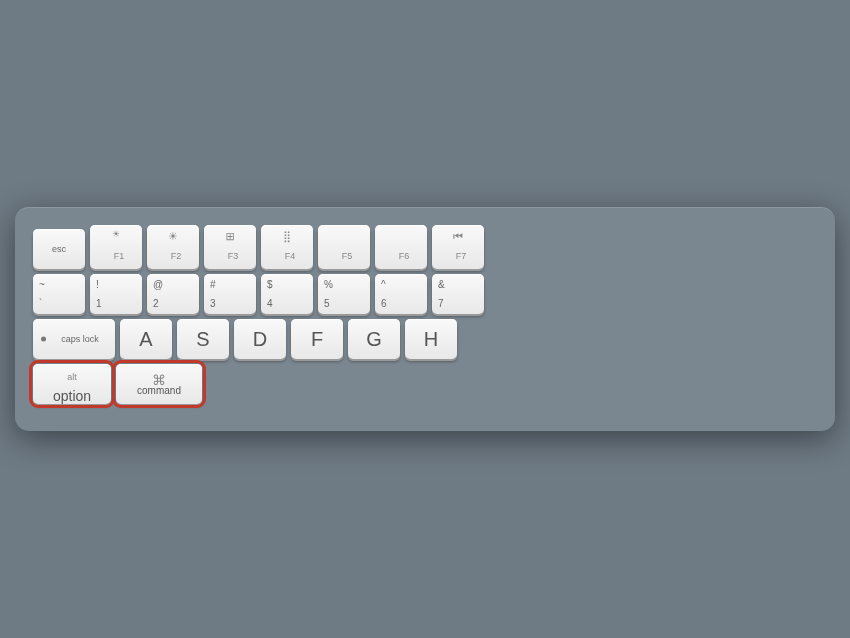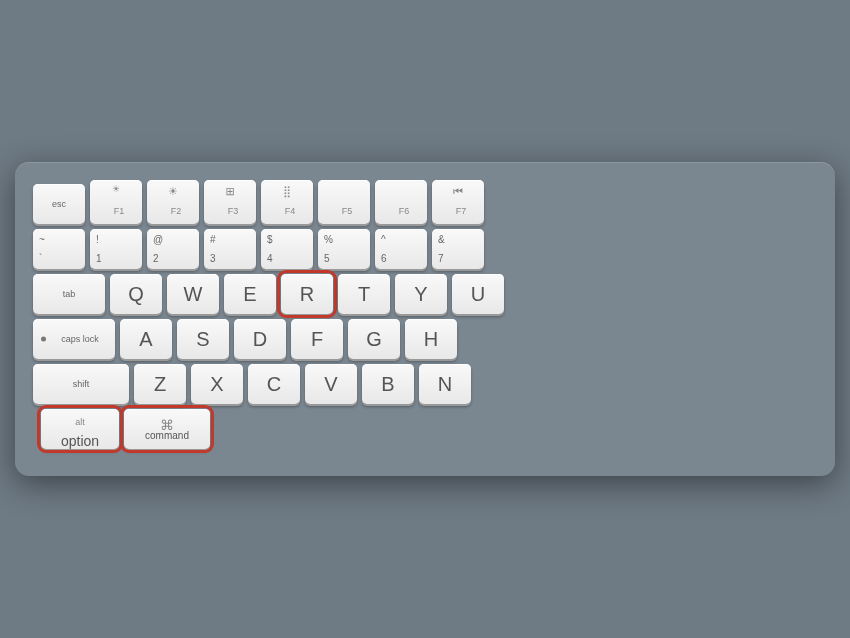--- a/index.html
+++ b/index.html
@@ -96,21 +96,21 @@
       outline-offset: 1px;
     }
 
     
     .key-esc    { min-width: 52px; }
     .key-tab    { min-width: 72px; }
     .key-caps   { min-width: 82px; }
     .key-shift  { min-width: 96px; }
     .key-fn     { min-width: 52px; }
     .key-control{ min-width: 68px; }
-    .key-option { min-width: 78px; margin-left: 8px; }
+    .key-option { min-width: 78px; }
     .key-command{ min-width: 86px; }
 
     
     .key-f { height: 44px; }
 
     .dot {
       width: 5px;
       height: 5px;
       background: #777;
       border-radius: 50%;
@@ -185,46 +185,20 @@
     <div class="key">
       <span class="top-left">^</span>
       <span class="bottom-left">6</span>
     </div>
     <div class="key">
       <span class="top-left">&amp;</span>
       <span class="bottom-left">7</span>
     </div>
   </div>
 
-  <div class="key-row">
-    <div class="key key-tab">
-      <span class="fn-label">tab</span>
-    </div>
-    <div class="key">
-      <span class="center-large">Q</span>
-    </div>
-    <div class="key">
-      <span class="center-large">W</span>
-    </div>
-    <div class="key">
-      <span class="center-large">E</span>
-    </div>
-    <div class="key highlighted">
-      <span class="center-large">R</span>
-    </div>
-    <div class="key">
-      <span class="center-large">T</span>
-    </div>
-    <div class="key">
-      <span class="center-large">Y</span>
-    </div>
-    <div class="key" style="overflow:hidden;">
-      <span class="center-large">U</span>
-    </div>
-  </div>
 
   <div class="key-row">
     <div class="key key-caps" style="position:relative;justify-content:center;">
       <div class="dot"></div>
       <span class="fn-label" style="padding-left:12px;">caps lock</span>
     </div>
     <div class="key">
       <span class="center-large">A</span>
     </div>
     <div class="key">
@@ -237,43 +211,20 @@
       <span class="center-large">F</span>
     </div>
     <div class="key">
       <span class="center-large">G</span>
     </div>
     <div class="key">
       <span class="center-large">H</span>
     </div>
   </div>
 
-  <div class="key-row">
-    <div class="key key-shift">
-      <span class="fn-label">shift</span>
-    </div>
-    <div class="key">
-      <span class="center-large">Z</span>
-    </div>
-    <div class="key">
-      <span class="center-large">X</span>
-    </div>
-    <div class="key">
-      <span class="center-large">C</span>
-    </div>
-    <div class="key">
-      <span class="center-large">V</span>
-    </div>
-    <div class="key">
-      <span class="center-large">B</span>
-    </div>
-    <div class="key">
-      <span class="center-large">N</span>
-    </div>
-  </div>
 
   <div class="key-row">
     <div class="key key-option highlighted">
       <span style="position:absolute;top:8px;font-size:9px;color:#888;">alt</span>
       <span style="position:absolute;bottom:0;font-size:14px;color:#555;">option</span>
     </div>
     <div class="key key-command highlighted">
       <span style="position:absolute;top:8px;font-size:14px;color:#888;">⌘</span>
       <span style="position:absolute;bottom:8px;font-size:10px;color:#555;margin-top:28px;">command</span>
     </div>

